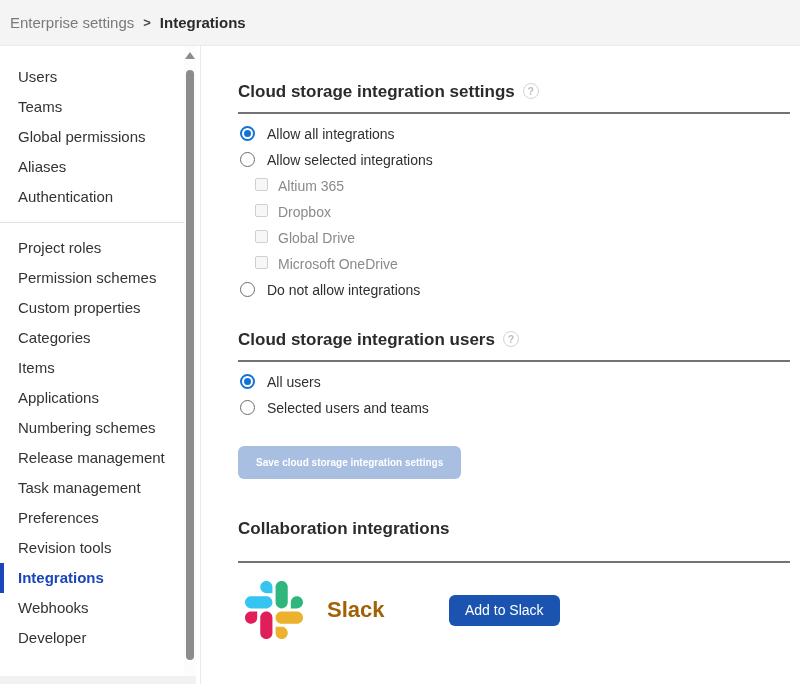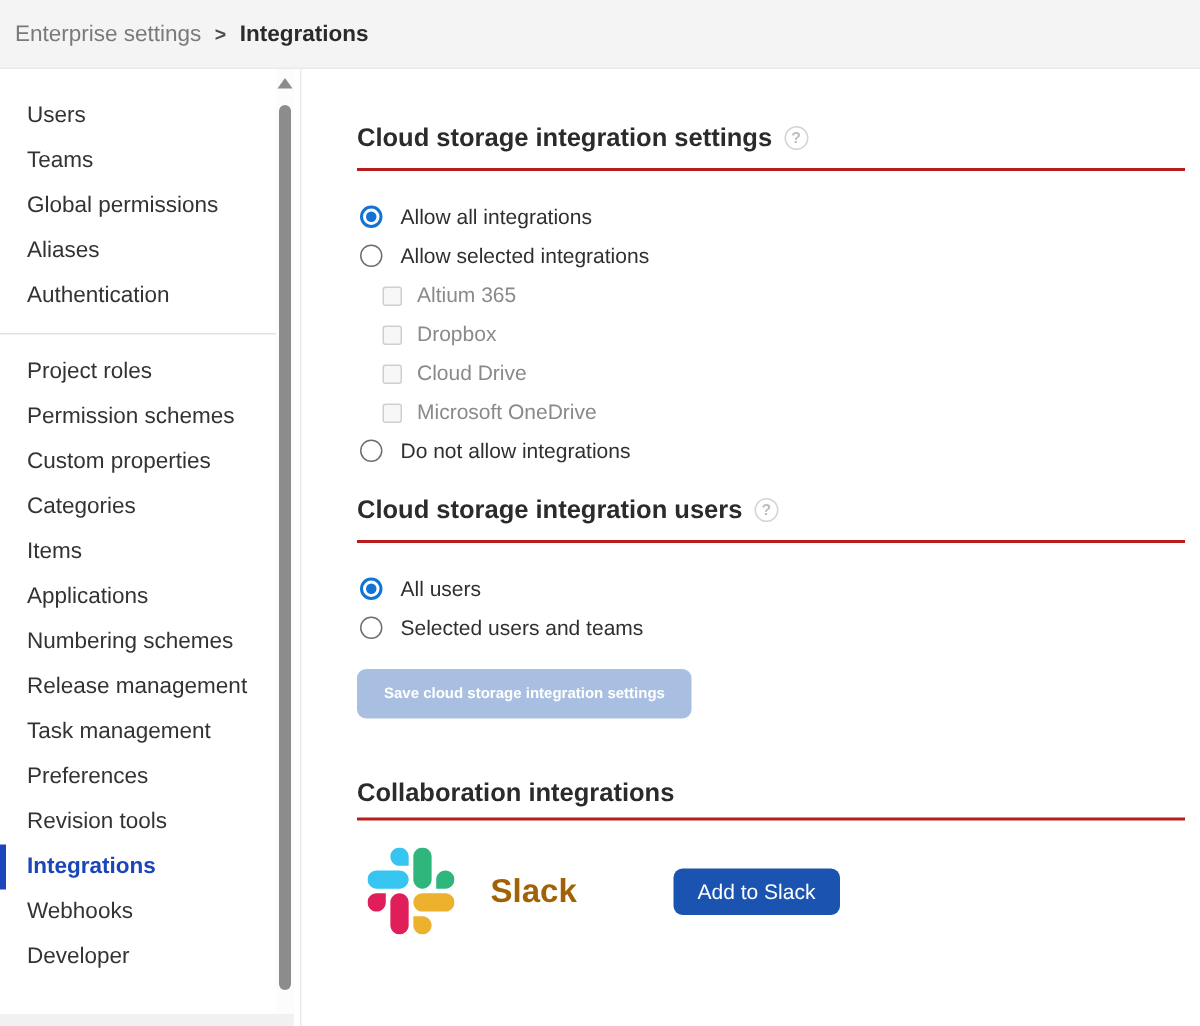--- a/index.html
+++ b/index.html
@@ -32,31 +32,31 @@
     border-bottom:7px solid #8c8c8c; }
   .scroll-thumb { position:absolute; left:2px; top:24px; width:8px; height:590px;
     background:#8c8c8c; border-radius:4px; }
   .sidebar-bottom-track { position:absolute; left:0; top:676px; width:196px; height:8px;
     background:#f1f1f1; }
   .v-sep { position:absolute; left:200px; top:46px; width:1px; height:638px; background:#e7ebee; }
 
   
   .content { position:absolute; left:238px; top:46px; width:552px; }
   .section-title { font-size:17px; font-weight:bold; color:#2b2b2b;
-    border-bottom:2px solid #b91c1c; display:block; }
+    border-bottom:2px solid #737373; display:block; }
   .section-title.first { padding:36px 0 10px; }
   .section-title.later { padding:16px 0 10px; }
-  .section-title.collab { padding:40px 0 6px; }
+  .section-title.collab { padding:40px 0 22px; }
   .help-icon { display:inline-flex; align-items:center; justify-content:center;
     width:16px; height:16px; border:1.5px solid #d4d4d4; border-radius:50%;
     color:#bdbdbd; font-size:10.5px; font-weight:bold; margin-left:8px;
     vertical-align:2px; cursor:pointer; }
 
   .option-group { padding:12px 0 6px; }
-  .radio-row, .checkbox-row { display:flex; align-items:flex-end; height:26px;
+  .radio-row, .checkbox-row { display:flex; align-items:flex-start; height:26px;
     font-size:14px; color:#2f2f2f; cursor:pointer; }
   .radio { width:15px; height:15px; border:1.5px solid #6e6e6e; border-radius:50%;
     margin:0 12px 0 2px; flex:0 0 auto; position:relative; background:#fff; }
   .radio.checked { border:2px solid var(--radio-blue,#1273d4); }
   .radio.checked::after { content:""; position:absolute; left:2px; top:2px;
     width:7px; height:7px; border-radius:50%; background:var(--radio-blue,#1273d4); }
   .checkbox-group { margin-left:17px; }
   .checkbox { width:13px; height:13px; border:1px solid #cfcfcf; border-radius:2px;
     background:#f7f7f7; margin-right:10px; flex:0 0 auto; }
   .checkbox-row .cb-label { color:#8a8a8a; }
@@ -132,21 +132,21 @@
         <label class="checkbox-row">
           <span class="checkbox"></span>
           <span class="cb-label">Altium 365</span>
         </label>
         <label class="checkbox-row">
           <span class="checkbox"></span>
           <span class="cb-label">Dropbox</span>
         </label>
         <label class="checkbox-row">
           <span class="checkbox"></span>
-          <span class="cb-label">Cloud Drive</span>
+          <span class="cb-label">Global Drive</span>
         </label>
         <label class="checkbox-row">
           <span class="checkbox"></span>
           <span class="cb-label">Microsoft OneDrive</span>
         </label>
       </div>
       <label class="radio-row">
         <span class="radio"></span>
         <span>Do not allow integrations</span>
       </label>

